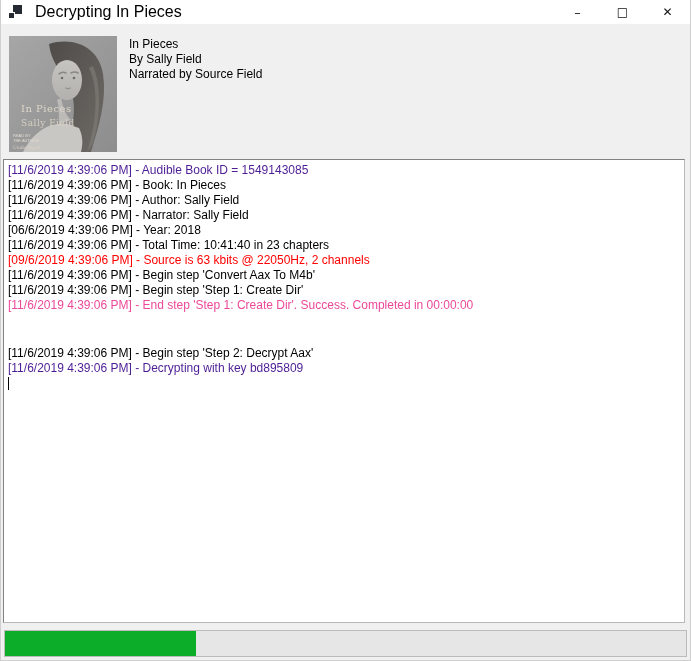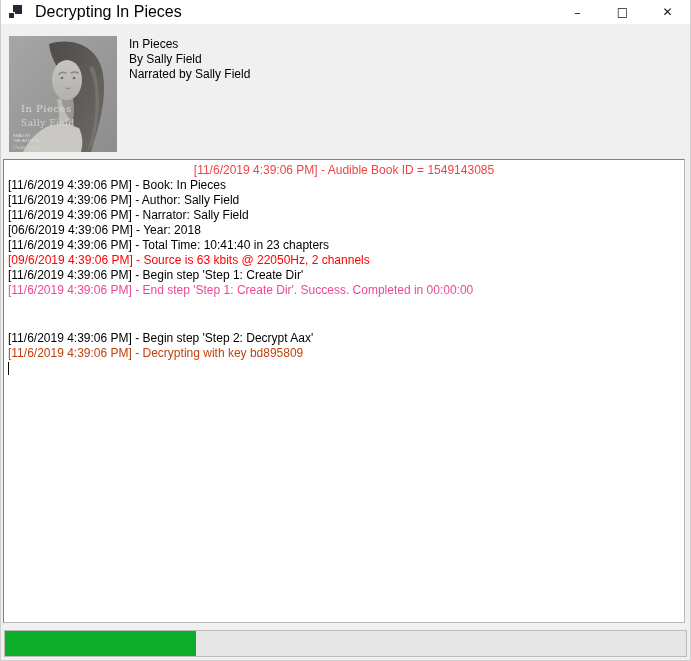--- a/index.html
+++ b/index.html
@@ -184,35 +184,36 @@
     <text x="12" y="76" font-family="DejaVu Serif, serif" font-size="10" fill="#ddd7c9" letter-spacing="0.5">In Pieces</text>
     <text x="12" y="90" font-family="DejaVu Serif, serif" font-size="9" fill="#d6d0c2" letter-spacing="0.5">Sally Field</text>
     <text x="4" y="101" font-family="Liberation Sans, sans-serif" font-size="4" fill="#e0dcd2">READ BY</text>
     <text x="4" y="106" font-family="Liberation Sans, sans-serif" font-size="4" fill="#e0dcd2">THE AUTHOR</text>
     <text x="4" y="113" font-family="DejaVu Serif, serif" font-size="4.5" fill="#d8d2c6">Unabridged</text>
   </svg>
 
   <div class="book-info">
     <div>In Pieces</div>
     <div>By Sally Field</div>
-    <div>Narrated by Sally Field</div>
+    <div>Narrated by Source Field</div>
   </div>
 
   <div class="log">
-    <div class="log-line" style="color: #ef4444; text-align: center;"><span>[11/6/2019 4:39:06 PM] - Audible Book ID = 1549143085</span></div>
+    <div class="log-line" style="color: #4c1d95;"><span>[11/6/2019 4:39:06 PM] - Audible Book ID = 1549143085</span></div>
       <div class="log-line" style="color: #000000;"><span>[11/6/2019 4:39:06 PM] - Book: In Pieces</span></div>
       <div class="log-line" style="color: rgb(0, 0, 0);"><span>[11/6/2019 4:39:06 PM] - Author: Sally Field</span></div>
       <div class="log-line" style="color: rgb(0, 0, 0);"><span>[11/6/2019 4:39:06 PM] - Narrator: Sally Field</span></div>
       <div class="log-line" style="color: rgb(0, 0, 0);"><span>[06/6/2019 4:39:06 PM] - Year: 2018</span></div>
       <div class="log-line" style="color: rgb(0, 0, 0);"><span>[11/6/2019 4:39:06 PM] - Total Time: 10:41:40 in 23 chapters</span></div>
       <div class="log-line" style="color: rgb(255, 0, 0);"><span>[09/6/2019 4:39:06 PM] - Source is 63 kbits @ 22050Hz, 2 channels</span></div>
+      <div class="log-line" style="color: rgb(0, 0, 0);"><span>[11/6/2019 4:39:06 PM] - Begin step 'Convert Aax To M4b'</span></div>
       <div class="log-line" style="color: rgb(0, 0, 0);"><span>[11/6/2019 4:39:06 PM] - Begin step 'Step 1: Create Dir'</span></div>
       <div class="log-line" style="color: #ec4899;"><span>[11/6/2019 4:39:06 PM] - End step 'Step 1: Create Dir'. Success. Completed in 00:00:00</span></div>
       <div class="log-line" style="color: rgb(0, 0, 0); margin-top: 33px;"><span>[11/6/2019 4:39:06 PM] - Begin step 'Step 2: Decrypt Aax'</span></div>
-      <div class="log-line" style="color: #c2410c;"><span>[11/6/2019 4:39:06 PM] - Decrypting with key bd895809</span></div>
+      <div class="log-line" style="color: #4c1d95;"><span>[11/6/2019 4:39:06 PM] - Decrypting with key bd895809</span></div>
     <div class="caret"></div>
   </div>
 
   <div class="progress">
     <div class="progress-fill" style="width: 28%; background: rgb(12, 174, 41);"></div>
   </div>
 
 </div>
 
 </body></html>

